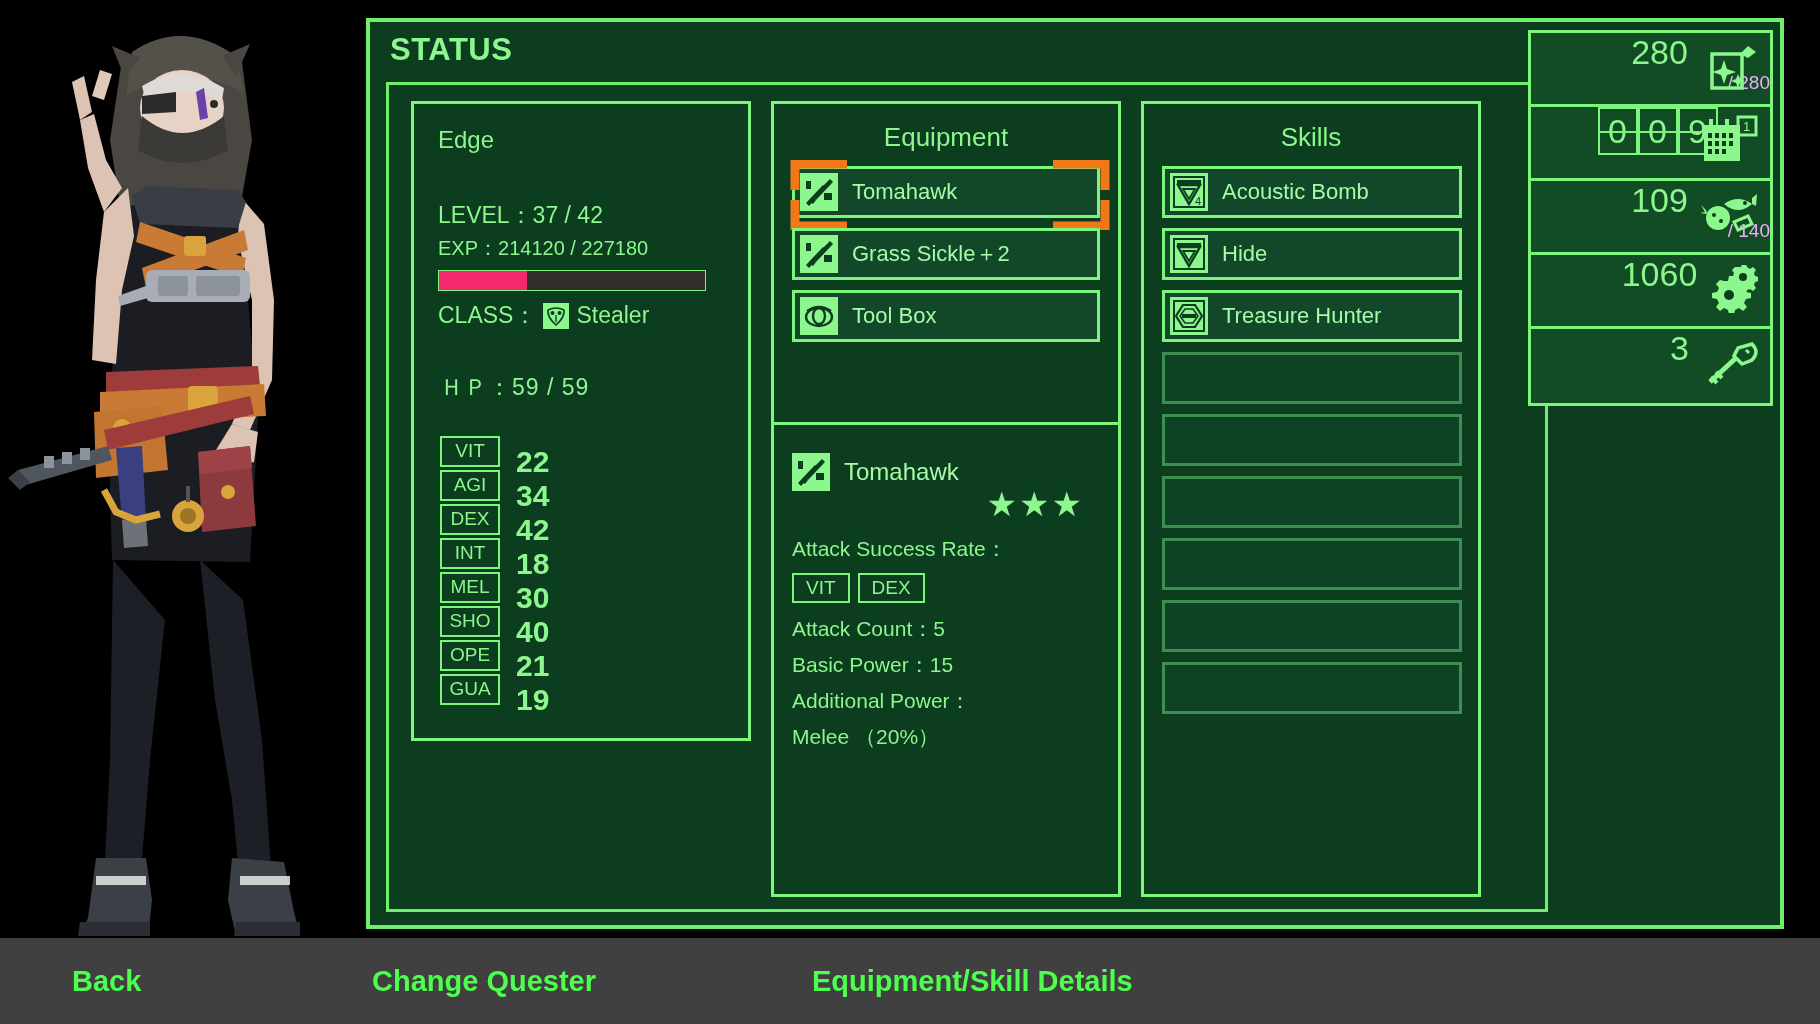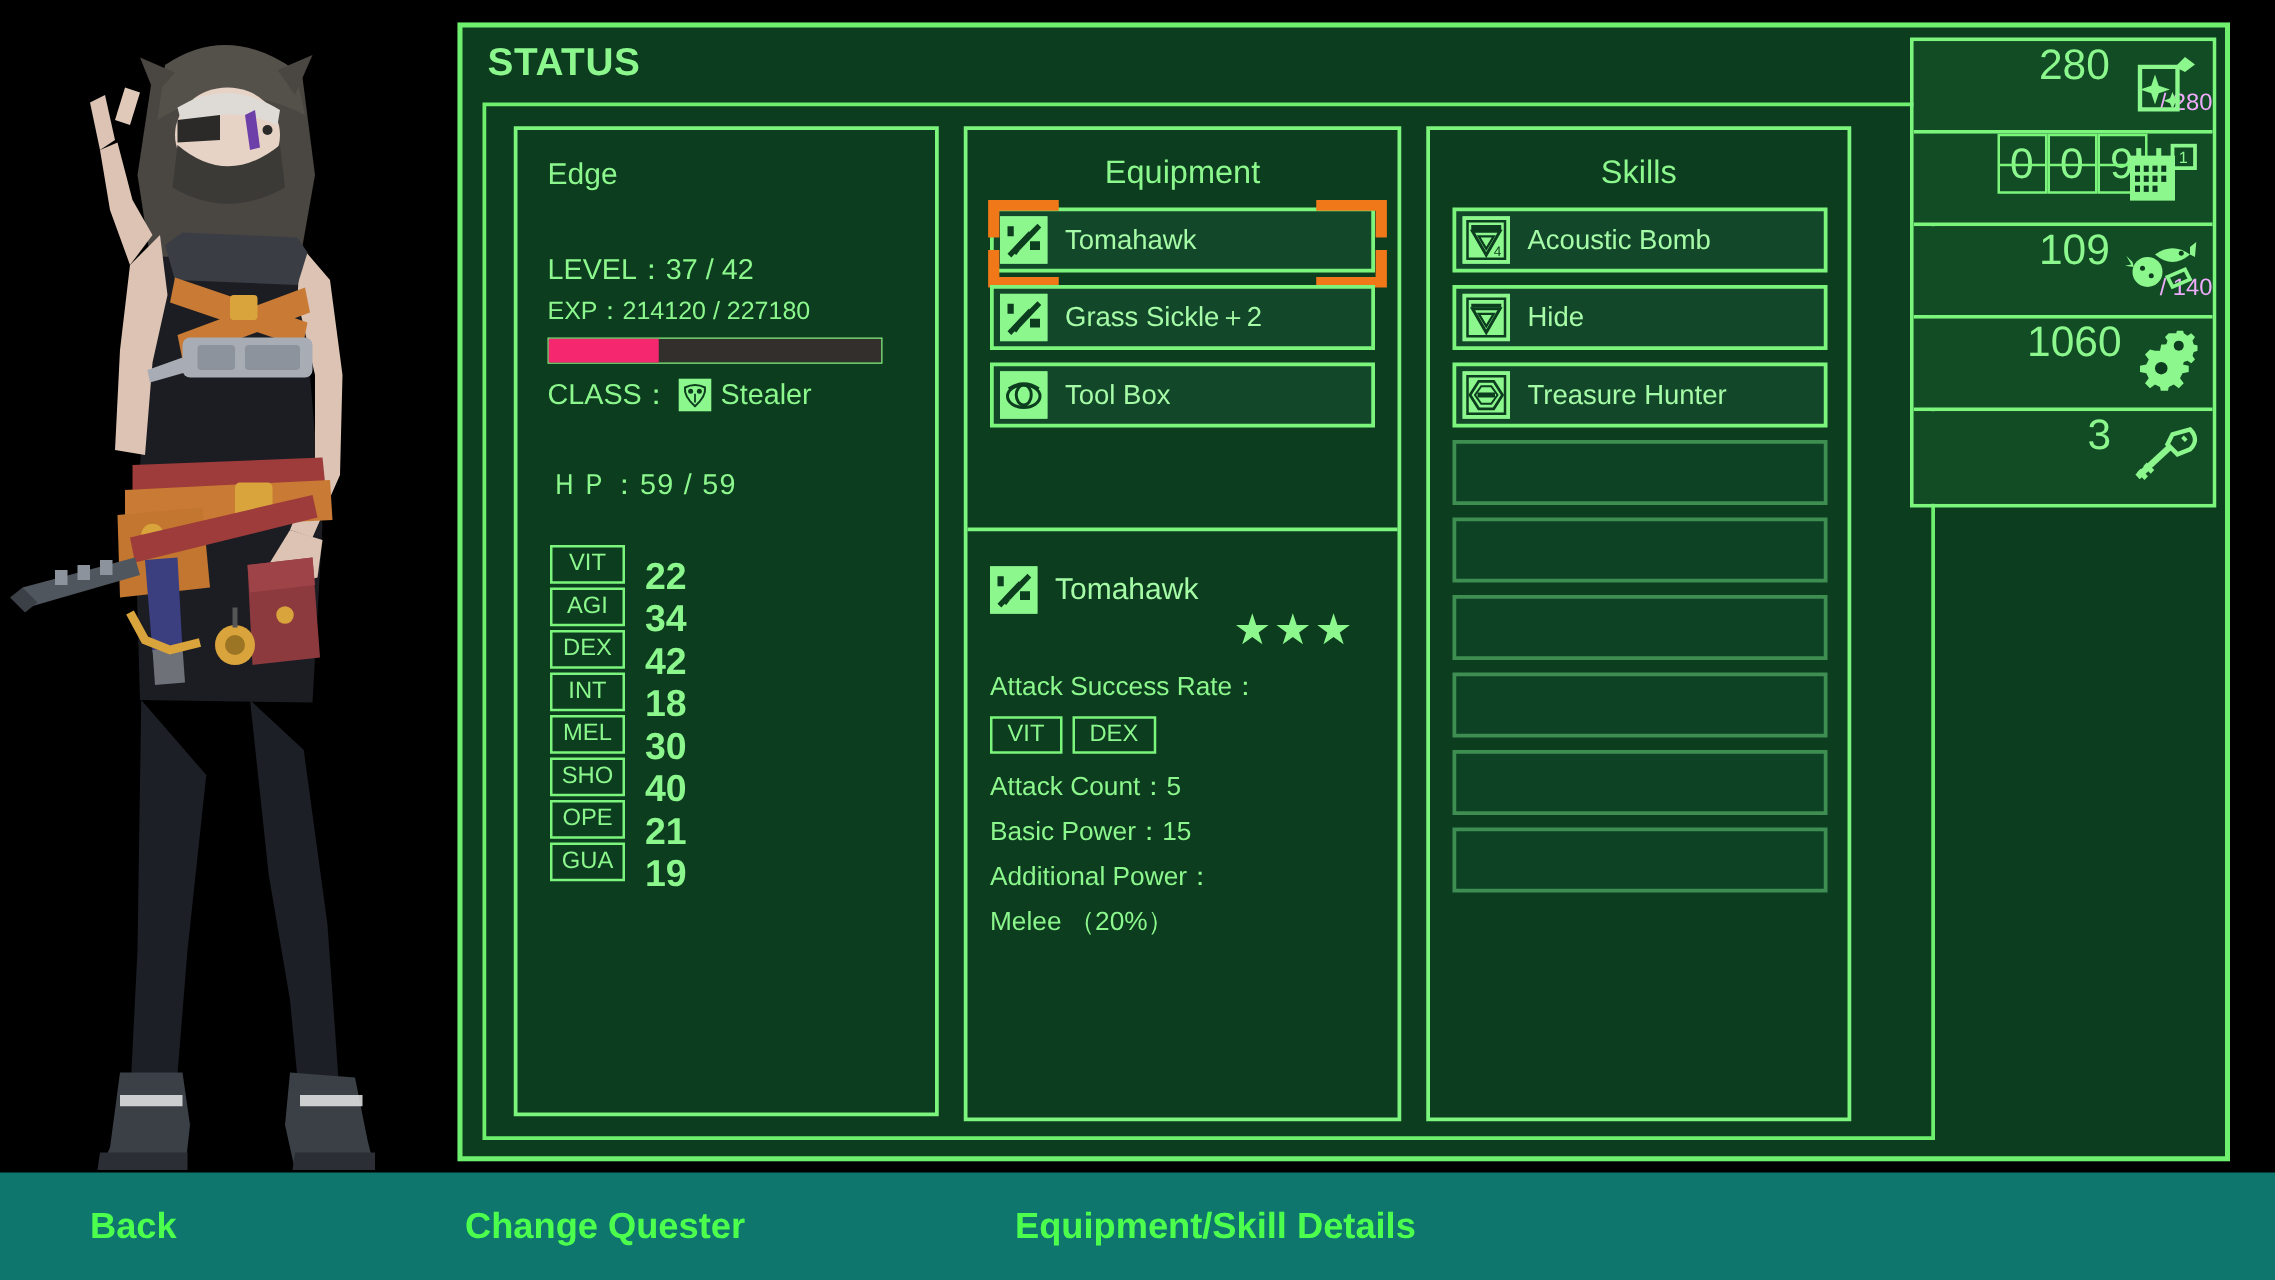--- a/index.html
+++ b/index.html
@@ -63,21 +63,21 @@
     right: 4px; bottom: 4px;
     border: 0;
   }
 
   .col-panel {
     position: absolute;
     border: 3px solid #7cf57c;
     background: #0b3d1e;
   }
 
-  #col-stats   { left: 22px;  top: 16px; width: 340px; height: 792px; }
+  #col-stats   { left: 22px;  top: 16px; width: 340px; height: 640px; }
   #col-equip   { left: 382px; top: 16px; width: 350px; height: 796px; }
   #col-skills  { left: 752px; top: 16px; width: 340px; height: 796px; }
 
   .panel-title {
     text-align: center;
     font-size: 26px;
     font-weight: normal;
     color: #8cf78c;
     margin-top: 18px;
   }
@@ -264,21 +264,21 @@
     position: absolute;
     left: 0; right: 0; top: 50%;
     height: 2px; background: #7cf57c;
   }
 
   
   #bottom-bar {
     position: absolute;
     left: 0; bottom: 0;
     width: 1820px; height: 86px;
-    background: #0f766e;
+    background: #404040;
     display: flex; align-items: center; padding-left: 41px;
   }
   .bottom-btn {
     font-size: 29px;
     font-weight: bold;
     color: #4dff4d;
     white-space: nowrap;
   }
   #btn-back    { position: absolute; left: 72px; }
   #btn-change  { position: absolute; left: 372px; }

